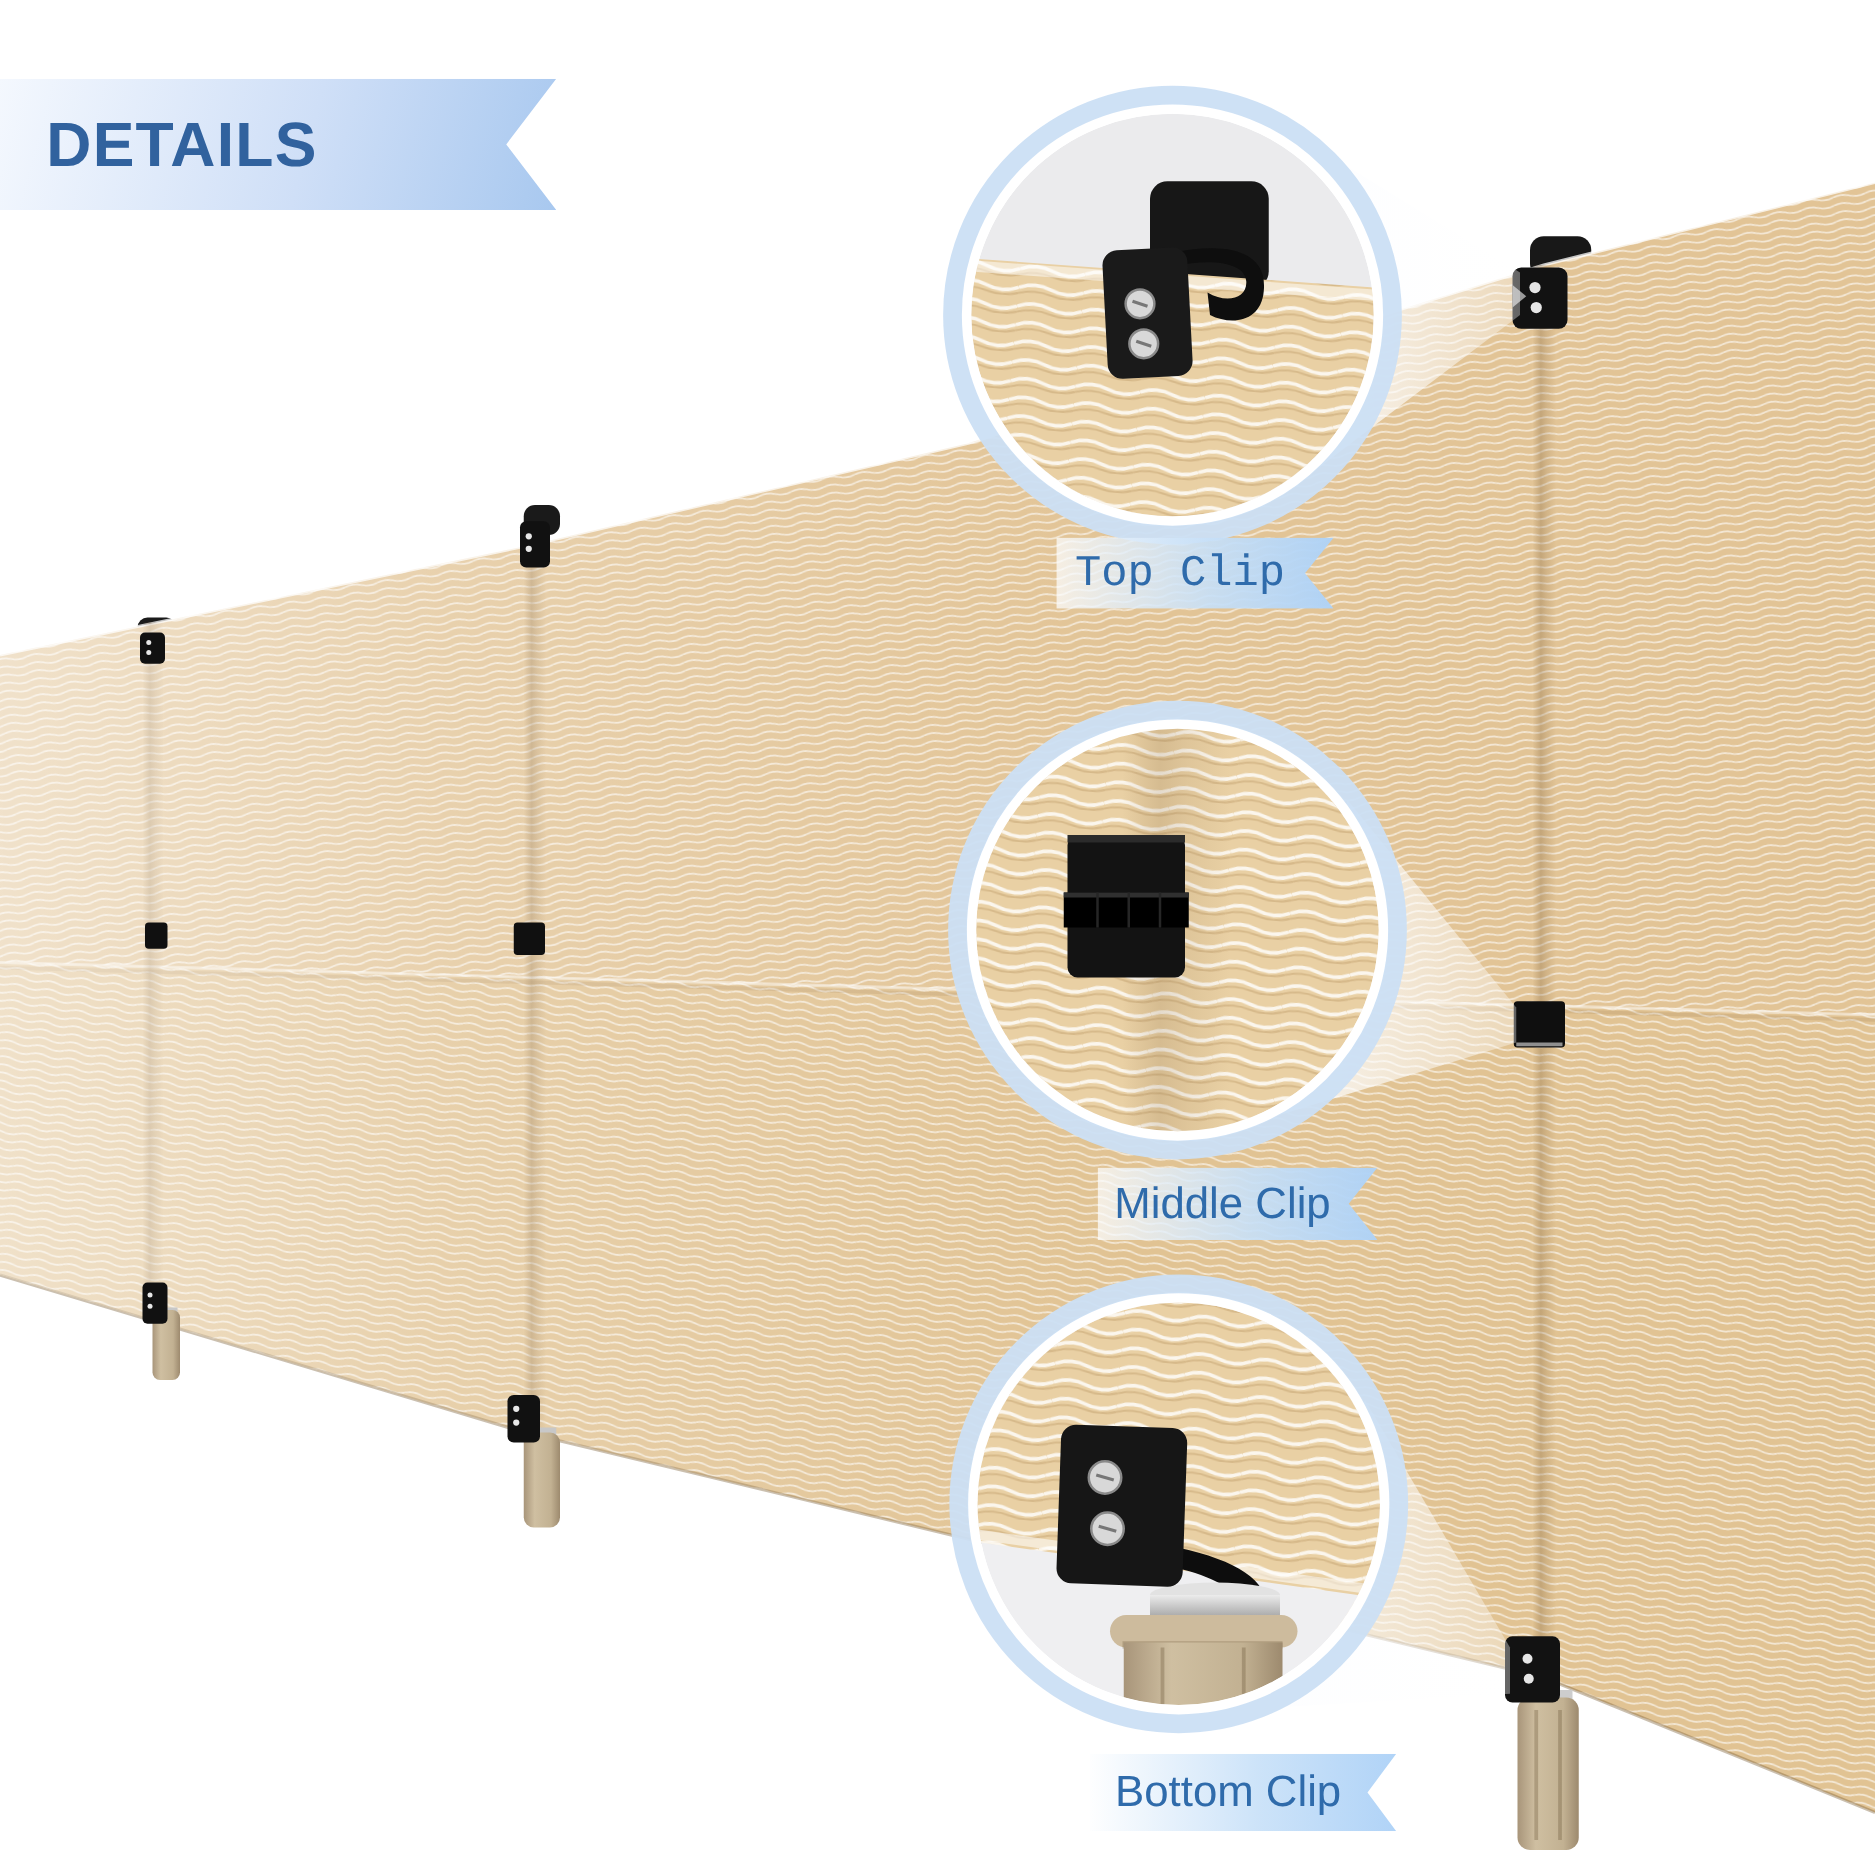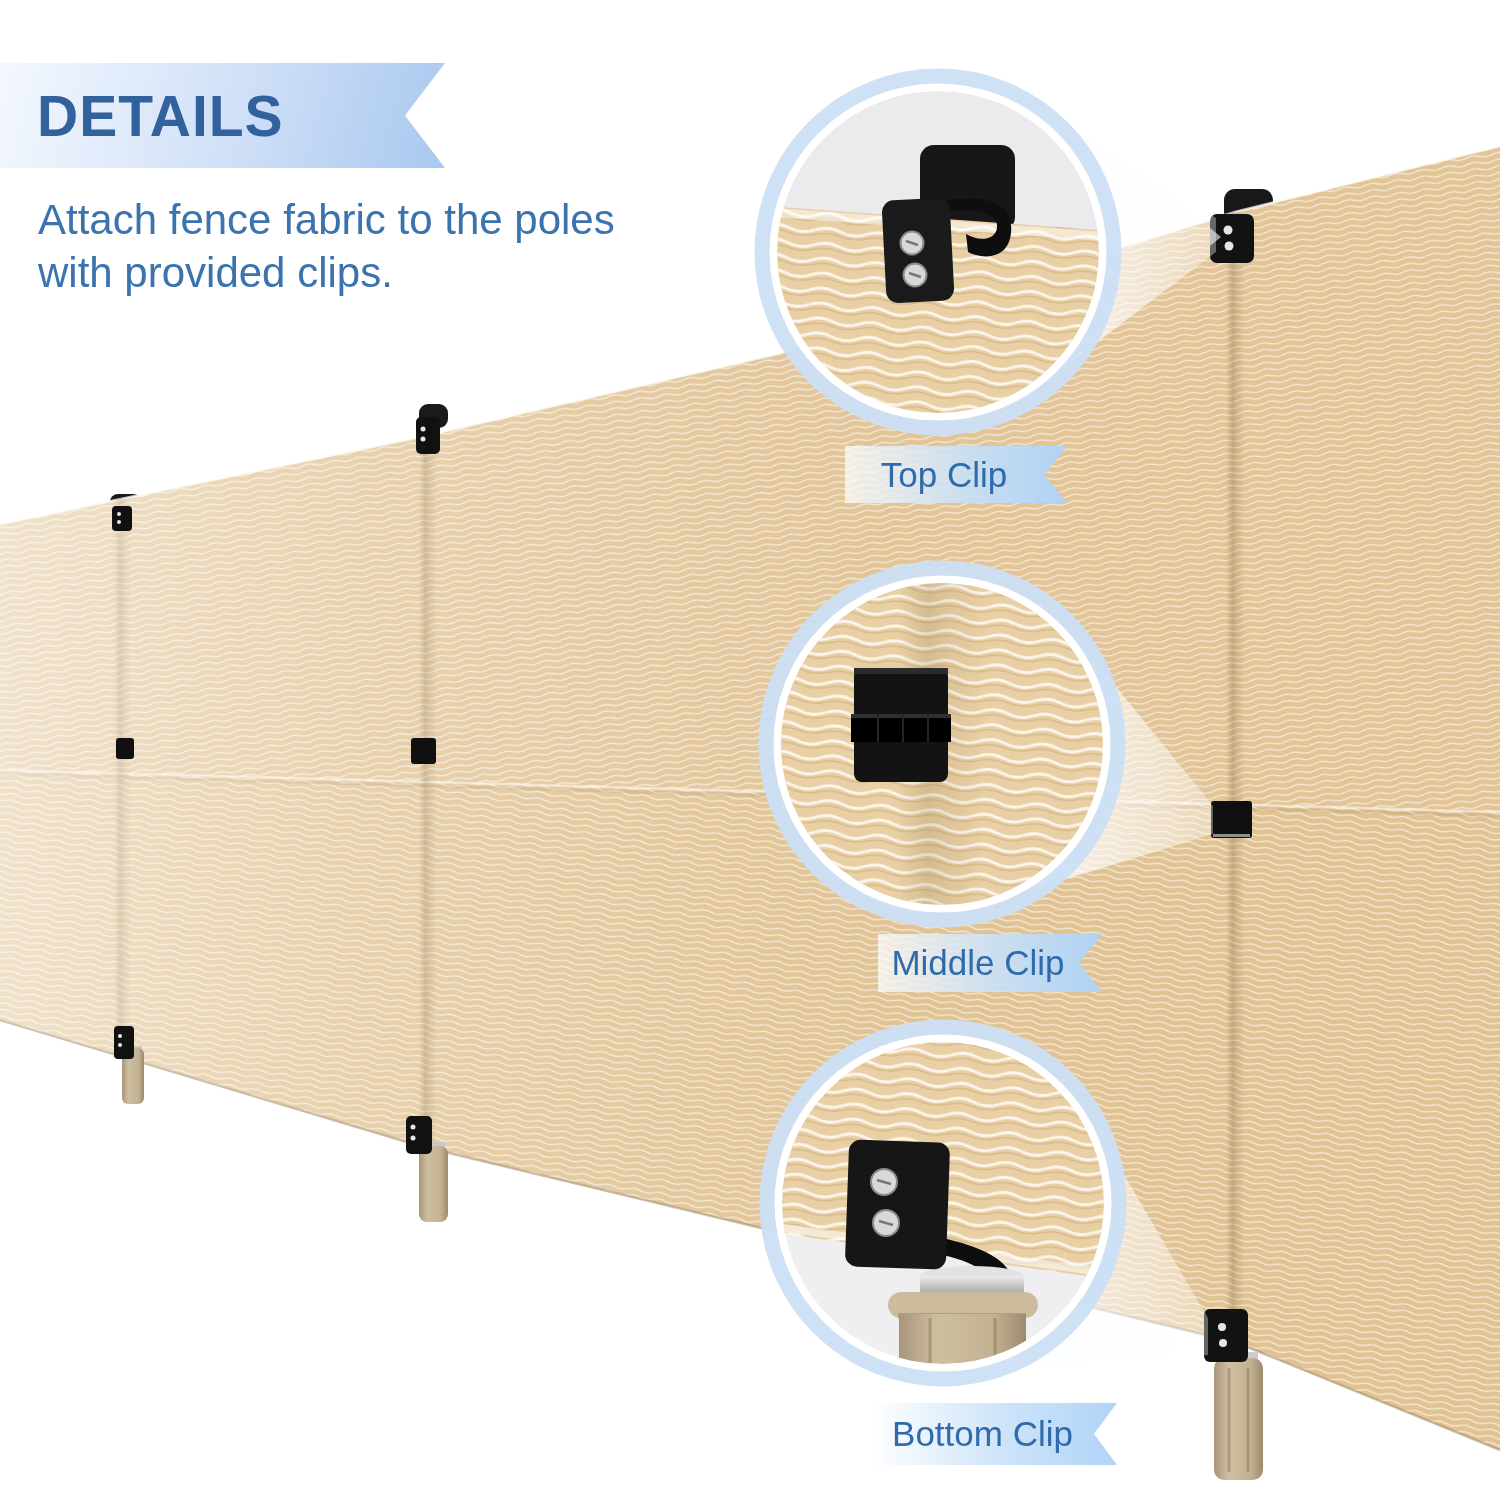--- a/index.html
+++ b/index.html
@@ -4,31 +4,31 @@
 <style>
   html,body{margin:0;padding:0;background:#fff;}
   #stage{position:relative;width:1500px;height:1500px;overflow:hidden;background:#ffffff;
          font-family:"Liberation Sans", sans-serif;}
   #scene{position:absolute;left:0;top:0;}
   
   .banner{position:absolute;left:0;top:63px;width:445px;height:105px;display:flex;align-items:center;
           padding-left:37px;box-sizing:border-box;
           background:linear-gradient(105deg,#f4f8fe 0%,#cfdff7 55%,#a8c8ef 100%);
           clip-path:polygon(0 0,100% 0,calc(100% - 40px) 50%,100% 100%,0 100%);}
-  .banner span{font-size:57px;font-weight:bold;color:#31629e;letter-spacing:1px;}
+  .banner span{font-size:50px;font-weight:bold;color:#31629e;letter-spacing:1px;}
   
   .desc{position:absolute;left:38px;top:193px;width:640px;font-size:42px;line-height:1.27;
         color:#3a73ae;white-space:pre-line;}
   
   .ribbon{position:absolute;display:flex;align-items:center;justify-content:center;
           box-sizing:border-box;padding-right:24px;
           background:linear-gradient(90deg,rgba(253,254,255,0.72) 0%,rgba(199,224,248,0.9) 55%,rgba(174,210,247,0.97) 100%);
           clip-path:polygon(0 0,100% 0,calc(100% - 23px) 50%,100% 100%,0 100%);}
   .ribbon span{font-size:35px;color:#2f6bab;}
-  .ribbon.top{left:845px;top:446px;width:222px;height:57px;}
+  .ribbon.top{left:845px;top:430px;width:222px;height:57px;font-family:Liberation Mono, monospace;}
   .ribbon.middle{left:834px;top:934px;width:224px;height:58px;margin-left:44px;}
   .ribbon.bottom{left:872px;top:1403px;width:245px;height:62px;align-items:center;}
 </style>
 </head>
 <body>
 
 <div id="stage">
 
 <svg id="scene" width="1500" height="1500" viewBox="0 0 1500 1500" xmlns="http://www.w3.org/2000/svg">
   <defs>
@@ -225,22 +225,20 @@
     </g>
     <circle cx="943" cy="1203" r="165" fill="none" stroke="#ffffff" stroke-width="8"></circle>
     <circle cx="943" cy="1203" r="176" fill="none" stroke="#cbdff4" stroke-width="15" opacity="0.95"></circle>
   </g>
 </svg>
 
 <div class="banner">
   <span>DETAILS</span>
 </div>
 
-<div class="desc">Attach fence fabric to the poles
-with provided clips.</div>
 
 <div class="ribbon top">
   <span>Top Clip</span>
 </div>
 <div class="ribbon middle">
   <span>Middle Clip</span>
 </div>
 <div class="ribbon bottom">
   <span>Bottom Clip</span>
 </div>

